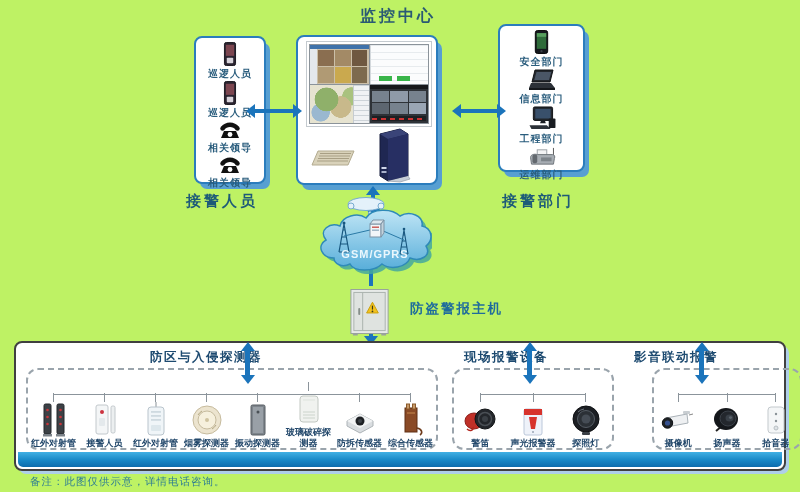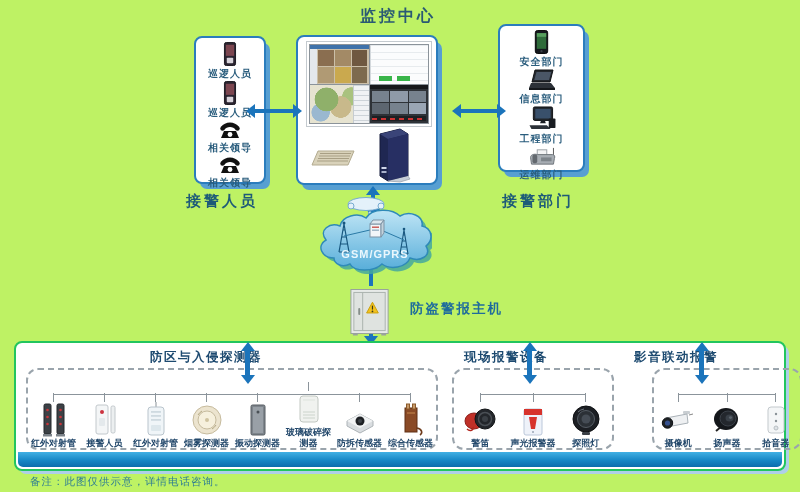--- a/index.html
+++ b/index.html
@@ -79,21 +79,21 @@
   .shot-dark .grid div { background:#77828e; }
   .shot-dark .grid div:nth-child(2) { background:#8f9aa8; }
   .shot-dark .grid div:nth-child(4) { background:#5d6670; }
   .shot-dark .grid div:nth-child(6) { background:#9aa6b4; }
   .shot-dark .ticker { position:absolute; left:2px; right:2px; bottom:2px; height:5px; background:#1d2023;
     background-image:repeating-linear-gradient(90deg,#cc3333 0 5px,transparent 5px 9px);
     background-size:100% 2px; background-position:0 60%; background-repeat:no-repeat; }
 
   
   #bottom-box { position:absolute; left:14px; top:341px; width:772px; height:130px;
-    background:#fff; border:2px solid #22c55e; border-radius:8px;
+    background:#fff; border:2px solid #404040; border-radius:8px;
     box-shadow:4px 4px 0 -1px #aecfe8; }
   #bottom-bar { position:absolute; left:2px; right:2px; bottom:2px; height:15px;
     border-radius:0 0 5px 5px;
     background:linear-gradient(180deg,#41b0e4 0%,#1787c6 55%,#0d6cad 100%); }
   .dashed { position:absolute; top:25px; height:82px; border:2px dashed #9aa4ac; border-radius:12px;
     display:flex; align-items:flex-end; }
   .sec-title { position:absolute; font-size:12.5px; font-weight:bold; color:#1d4a70; letter-spacing:1.5px; }
   .bus { position:absolute; top:24px; height:1px; background:#8b949b; }
   .cell { flex:1; display:flex; flex-direction:column; align-items:center; padding-top:24px; min-width:0; }
   .tick { width:1px; height:9px; background:#8b949b; }

